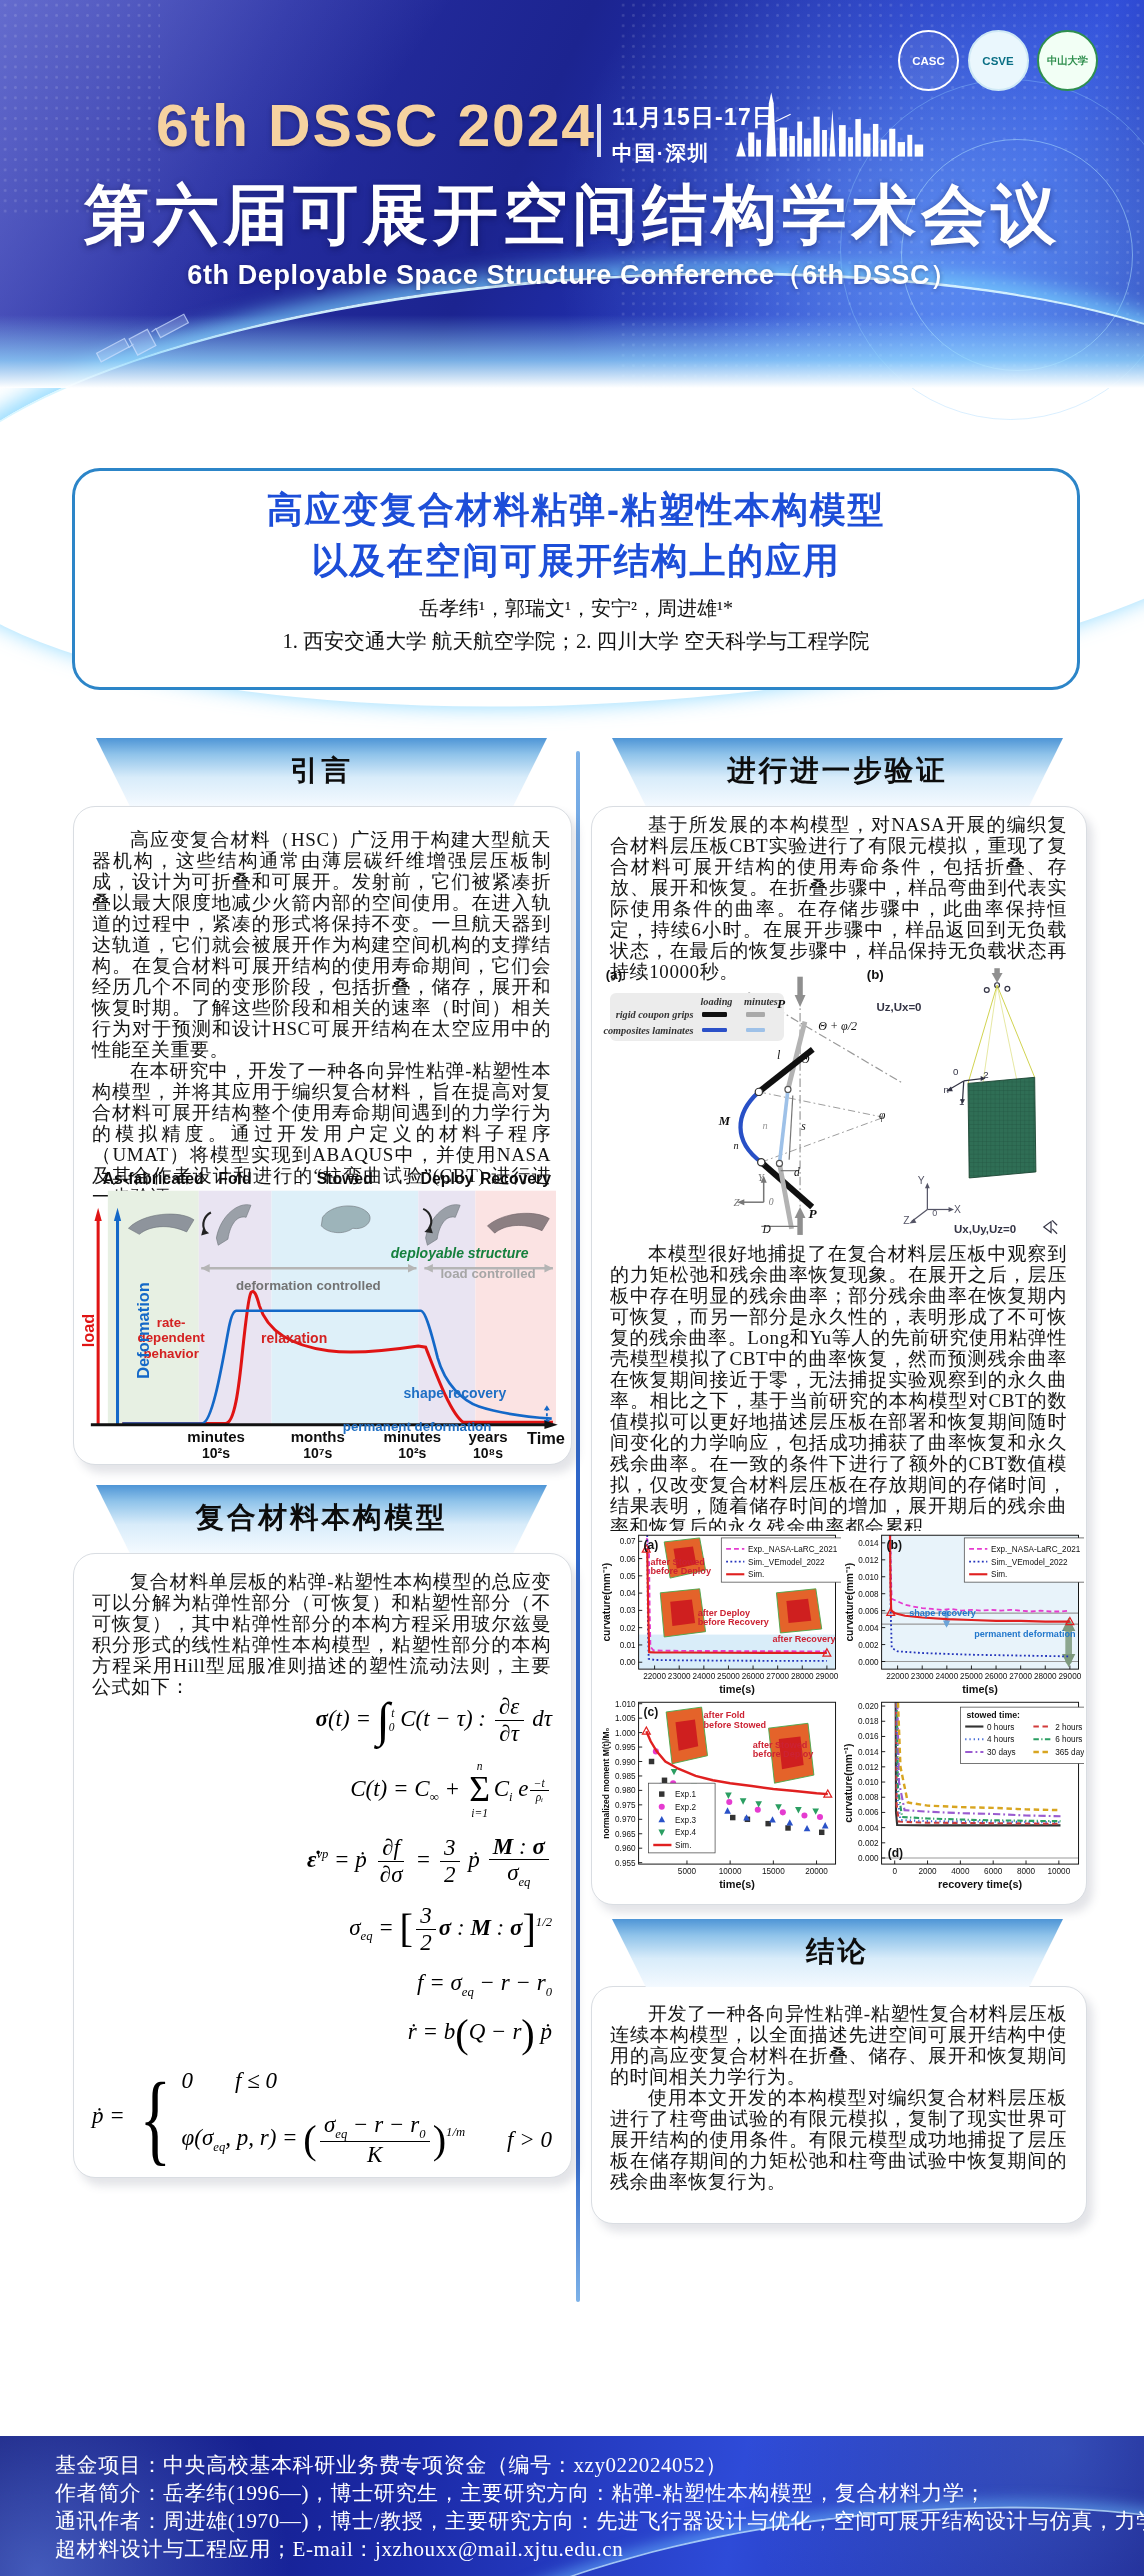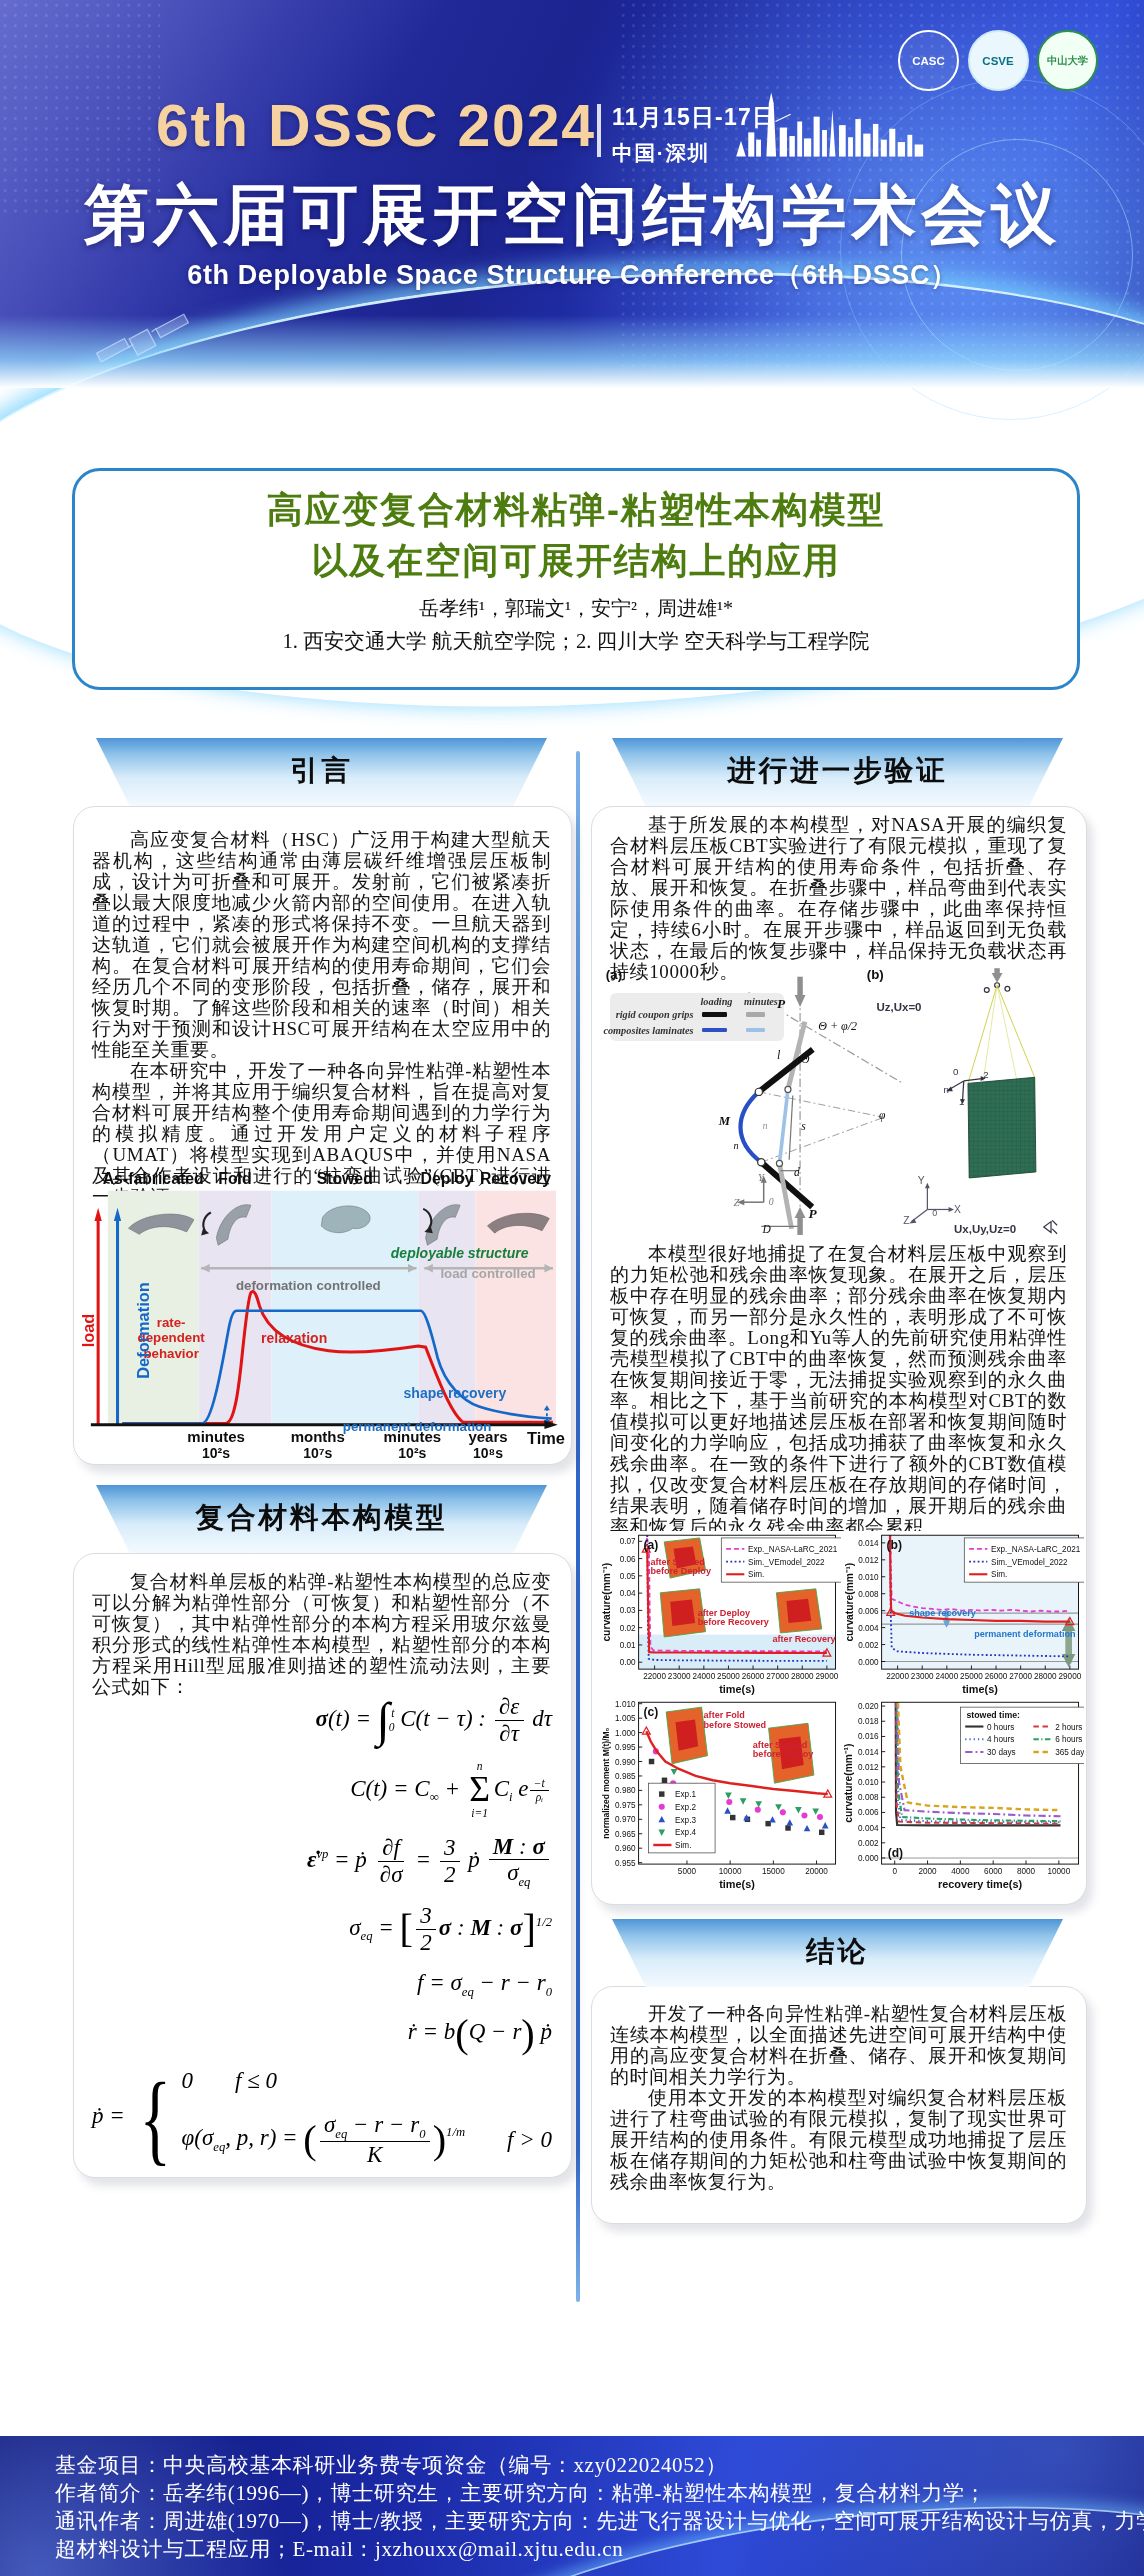--- a/index.html
+++ b/index.html
@@ -38,21 +38,21 @@
   .logo{width:57px;height:57px;border-radius:50%;display:flex;align-items:center;justify-content:center;
     font-weight:700;text-align:center;}
   .logo.casc{border:2.4px solid #fff;color:#fff;font-size:11.5px;background:rgba(255,255,255,.07);}
   .logo.csve{border:2.4px solid #cfe9f5;color:#0a6f85;background:#eaf7fd;font-size:11.5px;}
   .logo.sysu{border:2.4px solid #2f8f4e;color:#2f8f4e;background:#f2fff5;font-size:10.3px;line-height:1.1;}
   #satellite{position:absolute;left:91px;top:298px;opacity:.75;}
 
   
   #title-box{position:absolute;left:72px;top:468px;width:1002px;height:216px;background:#fff;
     border:3px solid #2c85c8;border-radius:28px;text-align:center;}
-  .tb-line{font-size:36px;font-weight:900;color:#4d7c0f;letter-spacing:1.8px;line-height:1.42;}
+  .tb-line{font-size:36px;font-weight:900;color:#1d4ed8;letter-spacing:1.8px;line-height:1.42;}
   #tb1{margin-top:13.3px;}
   #authors{margin-top:8.5px;font-family:"Liberation Serif",serif;font-size:20px;color:#111;}
   #affil{margin-top:4.8px;font-family:"Liberation Serif",serif;font-size:20.6px;color:#111;}
 
   
   .ribbon{position:absolute;width:451px;height:68px;line-height:65px;text-align:center;
     font-size:28.5px;font-weight:900;color:#0c0c0c;letter-spacing:3px;
     background:linear-gradient(180deg,#4e95d6 0%,#8fc3ea 24%,#d8ecfa 58%,#f4faff 100%);
     clip-path:polygon(0 0,100% 0,92.5% 100%,7.5% 100%);
     filter:drop-shadow(0 4.2px 4.2px rgba(70,90,120,.38));}

